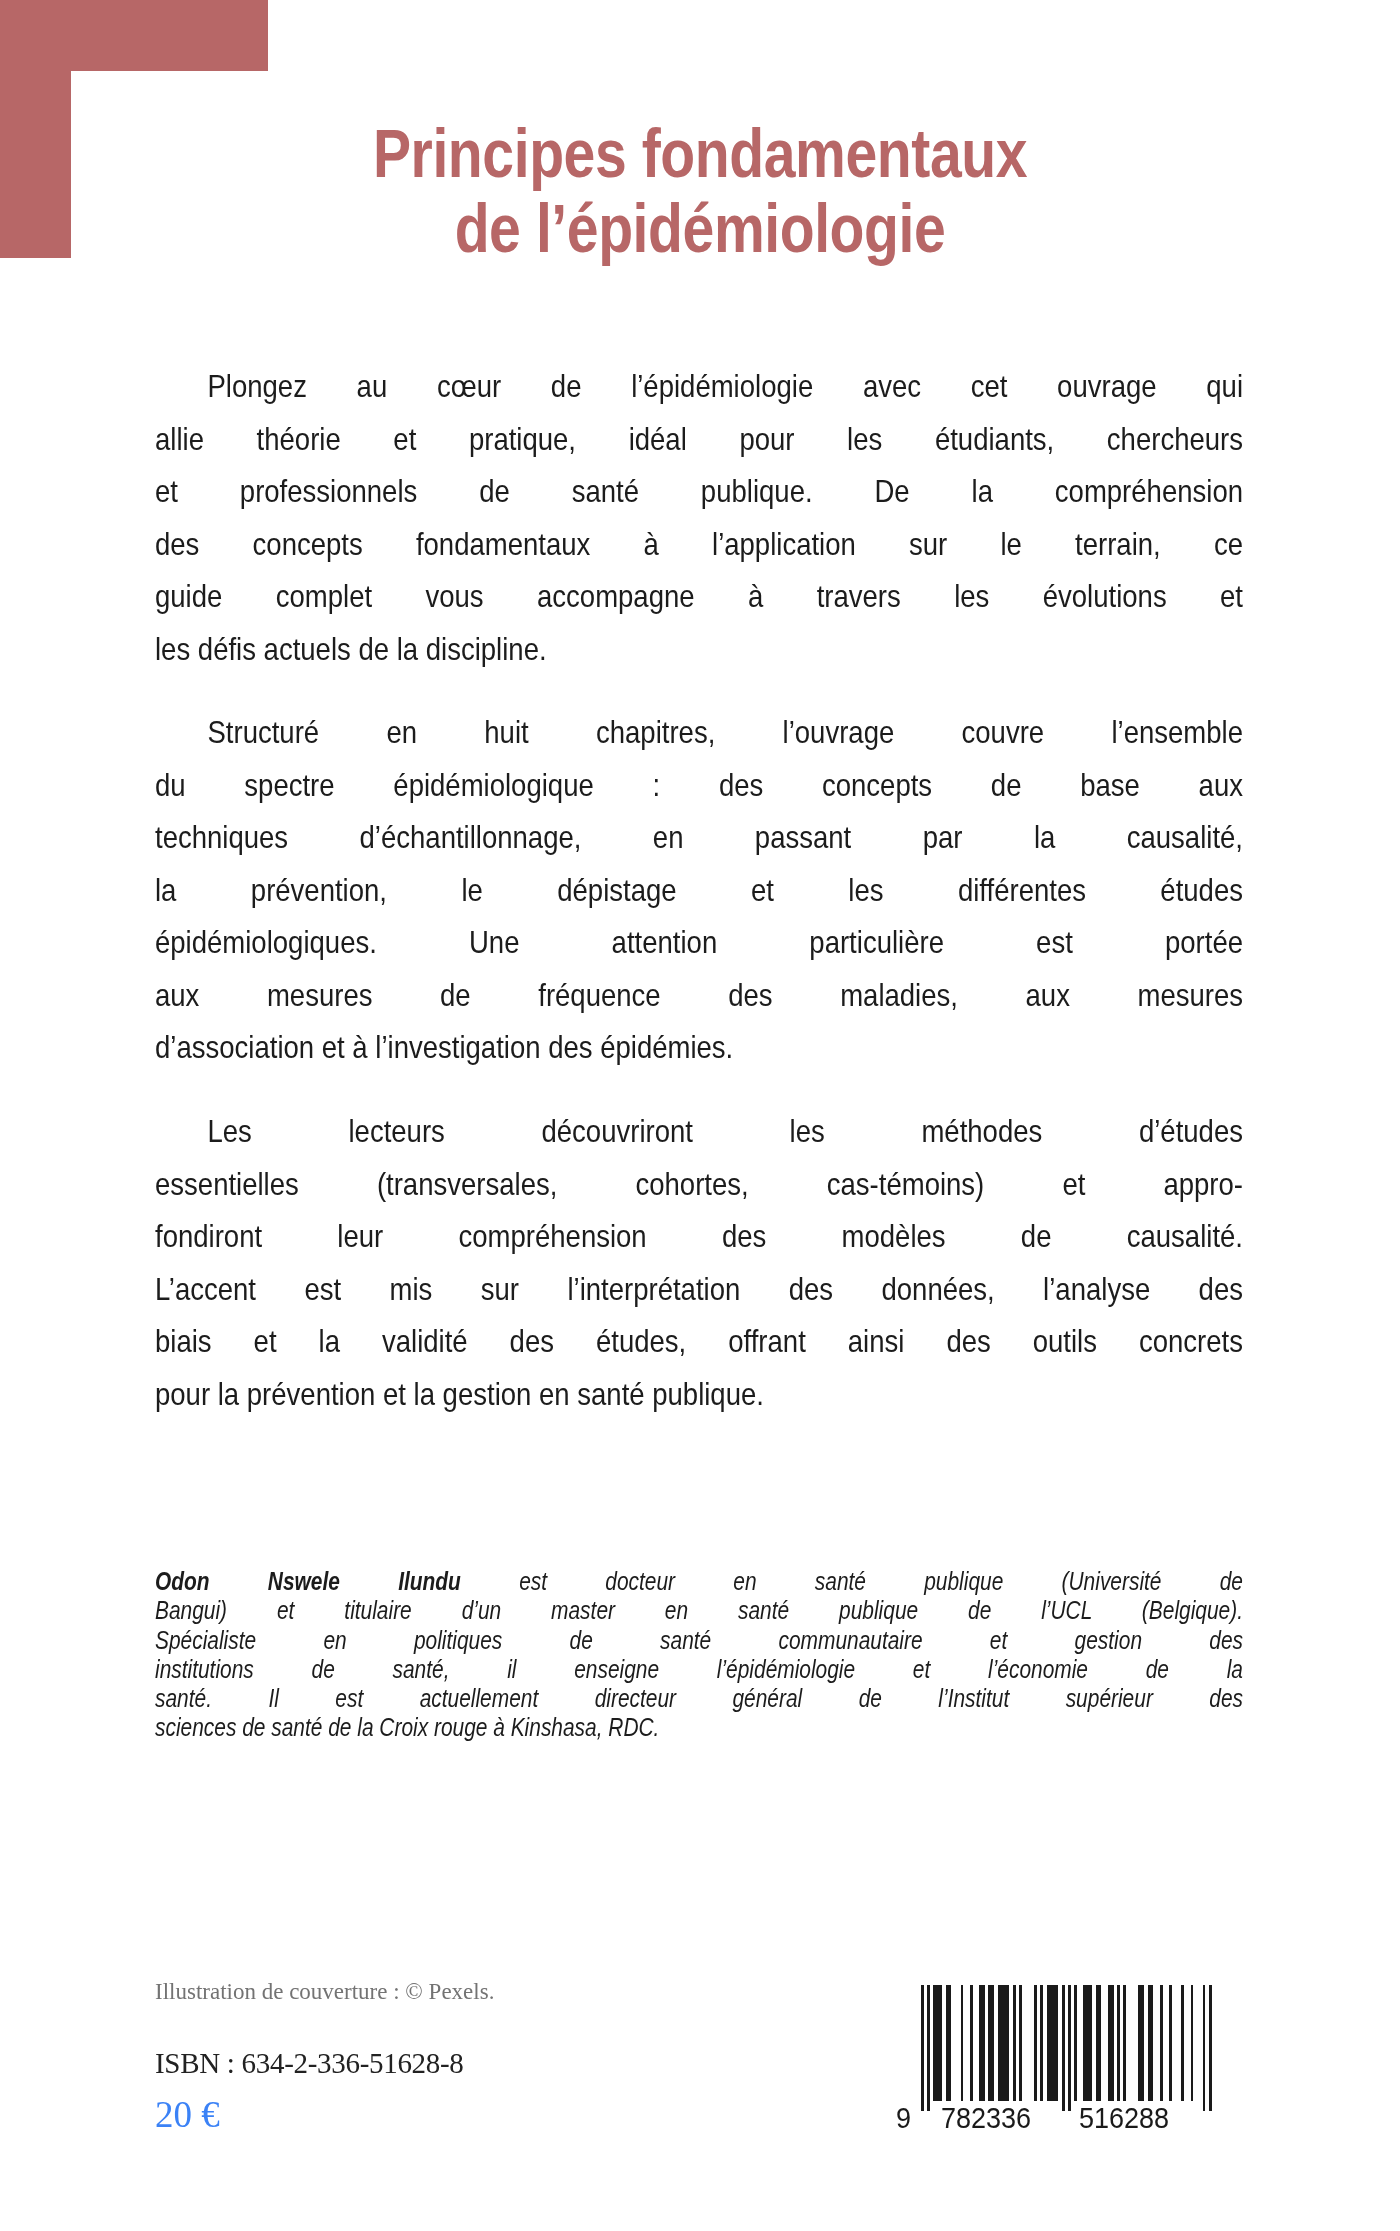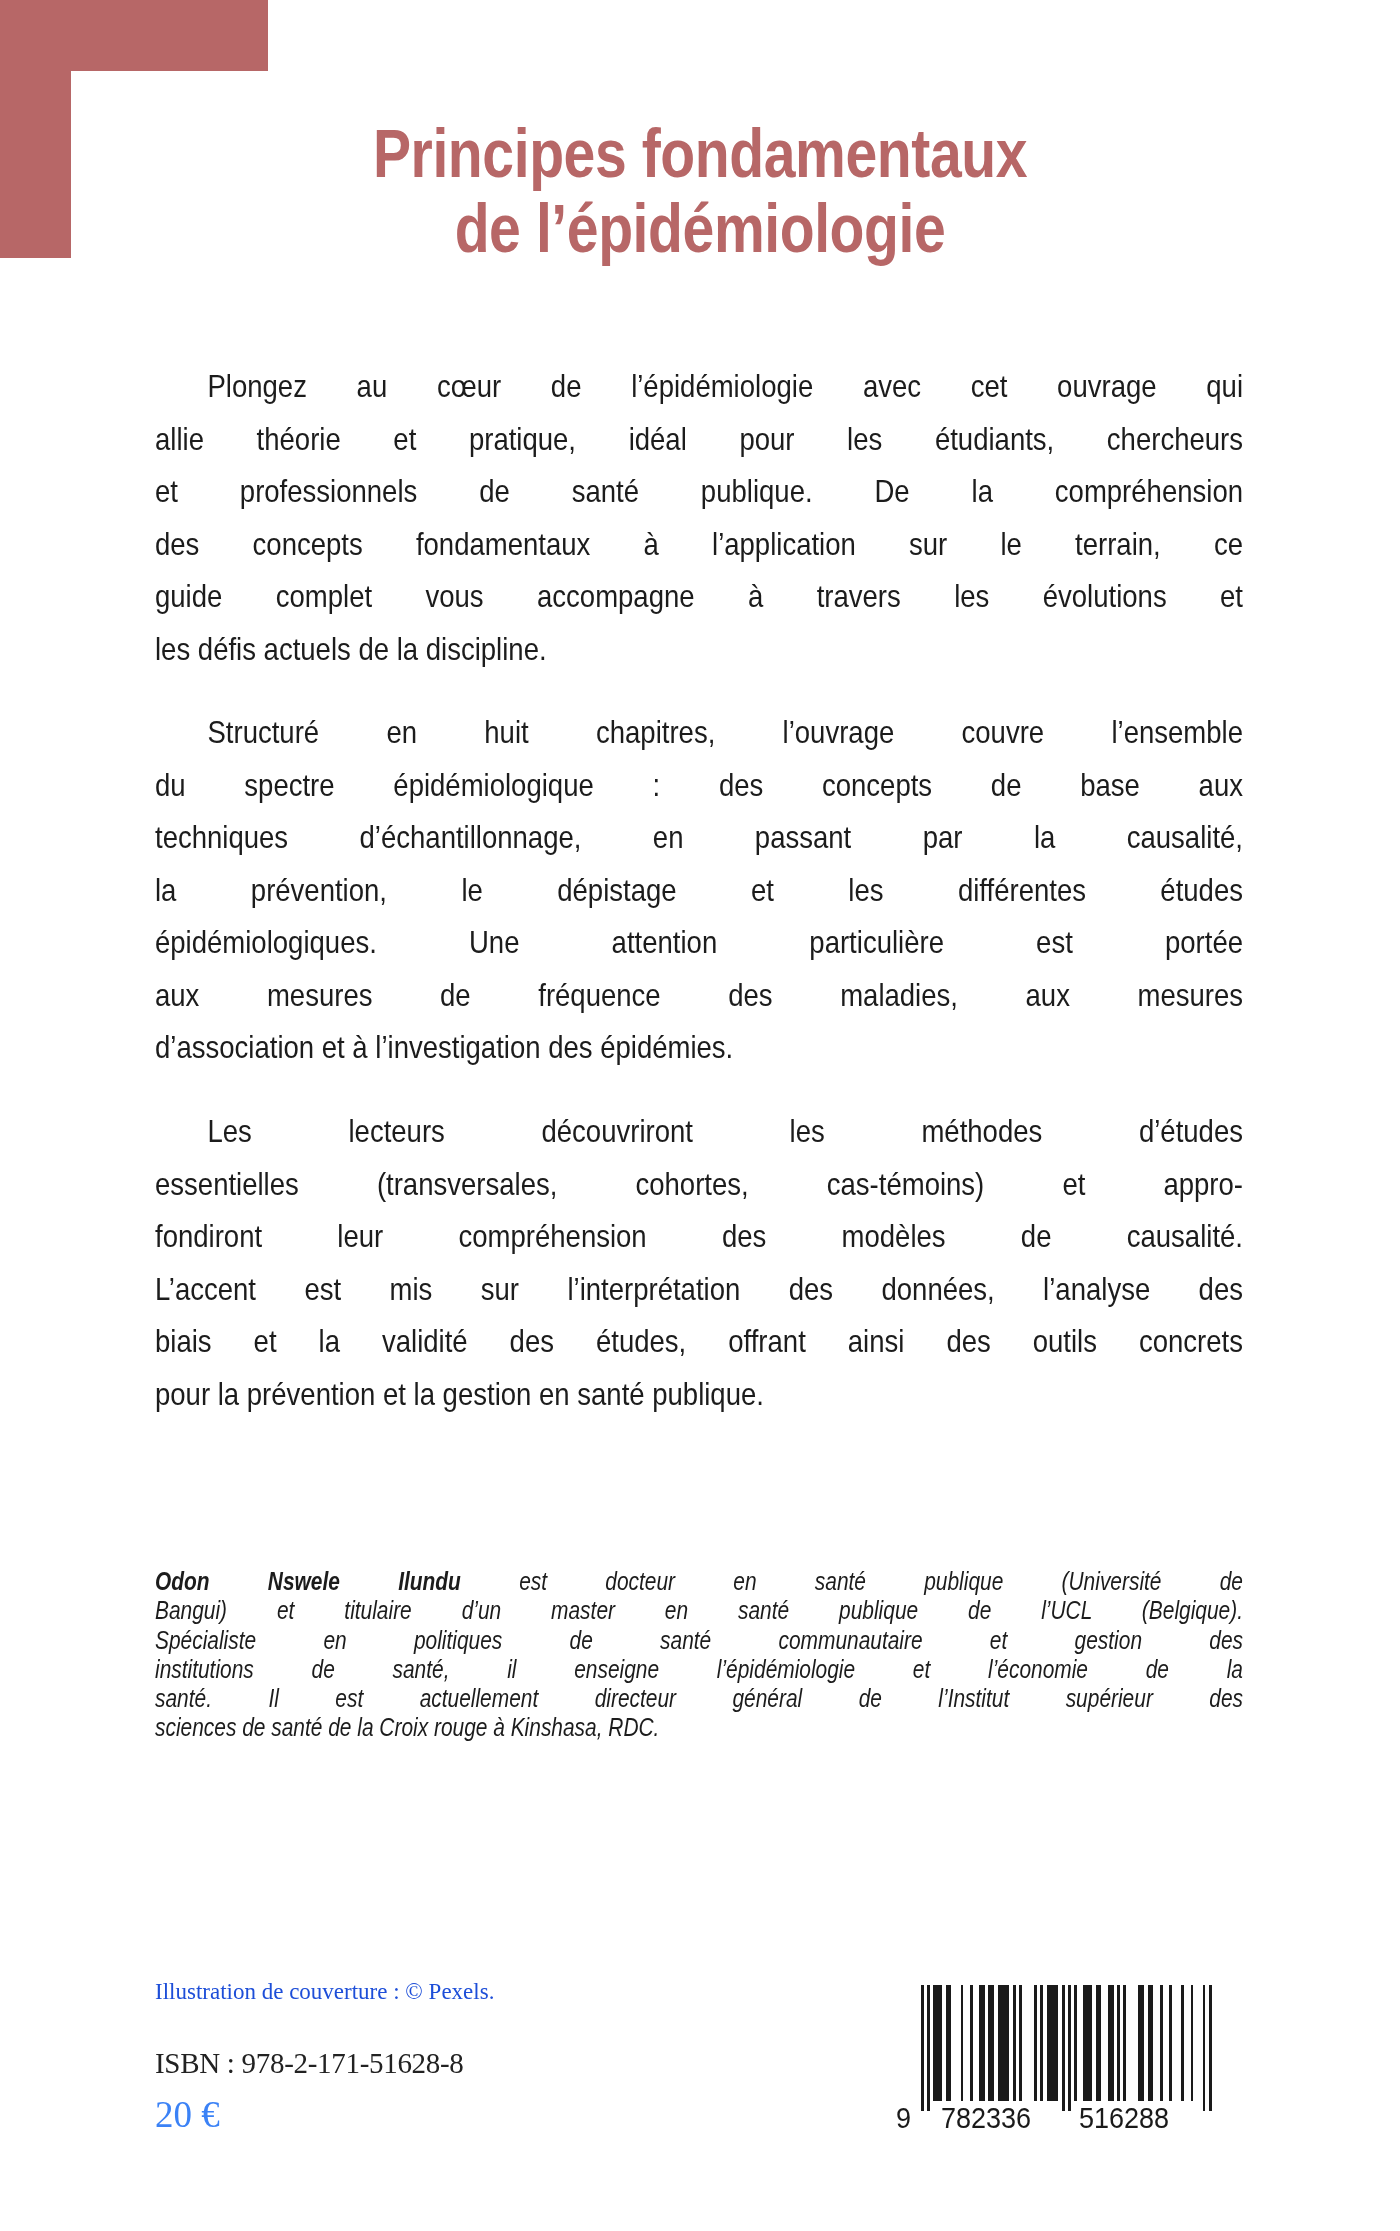--- a/index.html
+++ b/index.html
@@ -25,21 +25,21 @@
   .body-col .para { font-family: "Liberation Sans", sans-serif; font-size: 32px; line-height: 52.5px; color: #1c1c1c; }
   .line { display: block; white-space: nowrap; text-align: justify; text-align-last: justify; }
   .line.last { text-align: left; text-align-last: left; }
   .line.indent { text-indent: 61px; }
 
   .bio-col { top: 1567px; transform: scaleX(0.82); width: calc(1088px / 0.82); }
   .bio-col .para { font-family: "Liberation Sans", sans-serif; font-style: italic; font-size: 25.5px; line-height: 29.3px; color: #1c1c1c; }
   .bio-col .name { font-weight: bold; }
 
   
-  .credit { position: absolute; left: 155px; top: 1979px; font-family: "Liberation Serif", serif; font-size: 23px; color: #1d4ed8; white-space: nowrap; }
+  .credit { position: absolute; left: 155px; top: 1979px; font-family: "Liberation Serif", serif; font-size: 23px; color: #737373; white-space: nowrap; }
   .isbn { position: absolute; left: 155px; top: 2047px; font-family: "Liberation Serif", serif; font-size: 29px; color: #222; white-space: nowrap; letter-spacing: -0.3px; }
   .price { position: absolute; left: 155px; top: 2093px; font-family: "Liberation Serif", serif; font-size: 37px; color: #3b82f6; white-space: nowrap; }
 
   
   .barcode { position: absolute; left: 921px; top: 1985px; width: 291px; height: 126px; }
   .barcode .bar { position: absolute; top: 0; background: #1a1a1a; }
   .barcode-digits { position: absolute; top: 2102px; height: 32px; font-family: "Liberation Sans", sans-serif; font-size: 30px; color: #1a1a1a; line-height: 32px; }
   .bd { position: absolute; white-space: nowrap; transform: scaleX(0.9); transform-origin: 0 0; }
 </style>
 </head>
@@ -94,21 +94,21 @@
       <span class="line"><span class="name">Odon Nswele Ilundu</span><span> est docteur en santé publique (Université de</span></span>
       <span class="line">Bangui) et titulaire d’un master en santé publique de l’UCL (Belgique).</span>
       <span class="line">Spécialiste en politiques de santé communautaire et gestion des</span>
       <span class="line">institutions de santé, il enseigne l’épidémiologie et l’économie de la</span>
       <span class="line">santé. Il est actuellement directeur général de l’Institut supérieur des</span>
       <span class="line last">sciences de santé de la Croix rouge à Kinshasa, RDC.</span>
     </div>
   </div>
 
   <div class="credit">Illustration de couverture : © Pexels.</div>
-  <div class="isbn">ISBN : 978-2-171-51628-8</div>
+  <div class="isbn">ISBN : 634-2-336-51628-8</div>
   <div class="price">20 €</div>
 
   <div class="barcode" id="barcode">
       <div class="bar" style="left: 0px; width: 2.66px; height: 126px;"></div>
       <div class="bar" style="left: 6.13px; width: 2.66px; height: 126px;"></div>
       <div class="bar" style="left: 12.25px; width: 8.79px; height: 116px;"></div>
       <div class="bar" style="left: 24.51px; width: 5.73px; height: 116px;"></div>
       <div class="bar" style="left: 39.82px; width: 2.66px; height: 116px;"></div>
       <div class="bar" style="left: 49.01px; width: 2.66px; height: 116px;"></div>
       <div class="bar" style="left: 58.2px; width: 5.73px; height: 116px;"></div>

